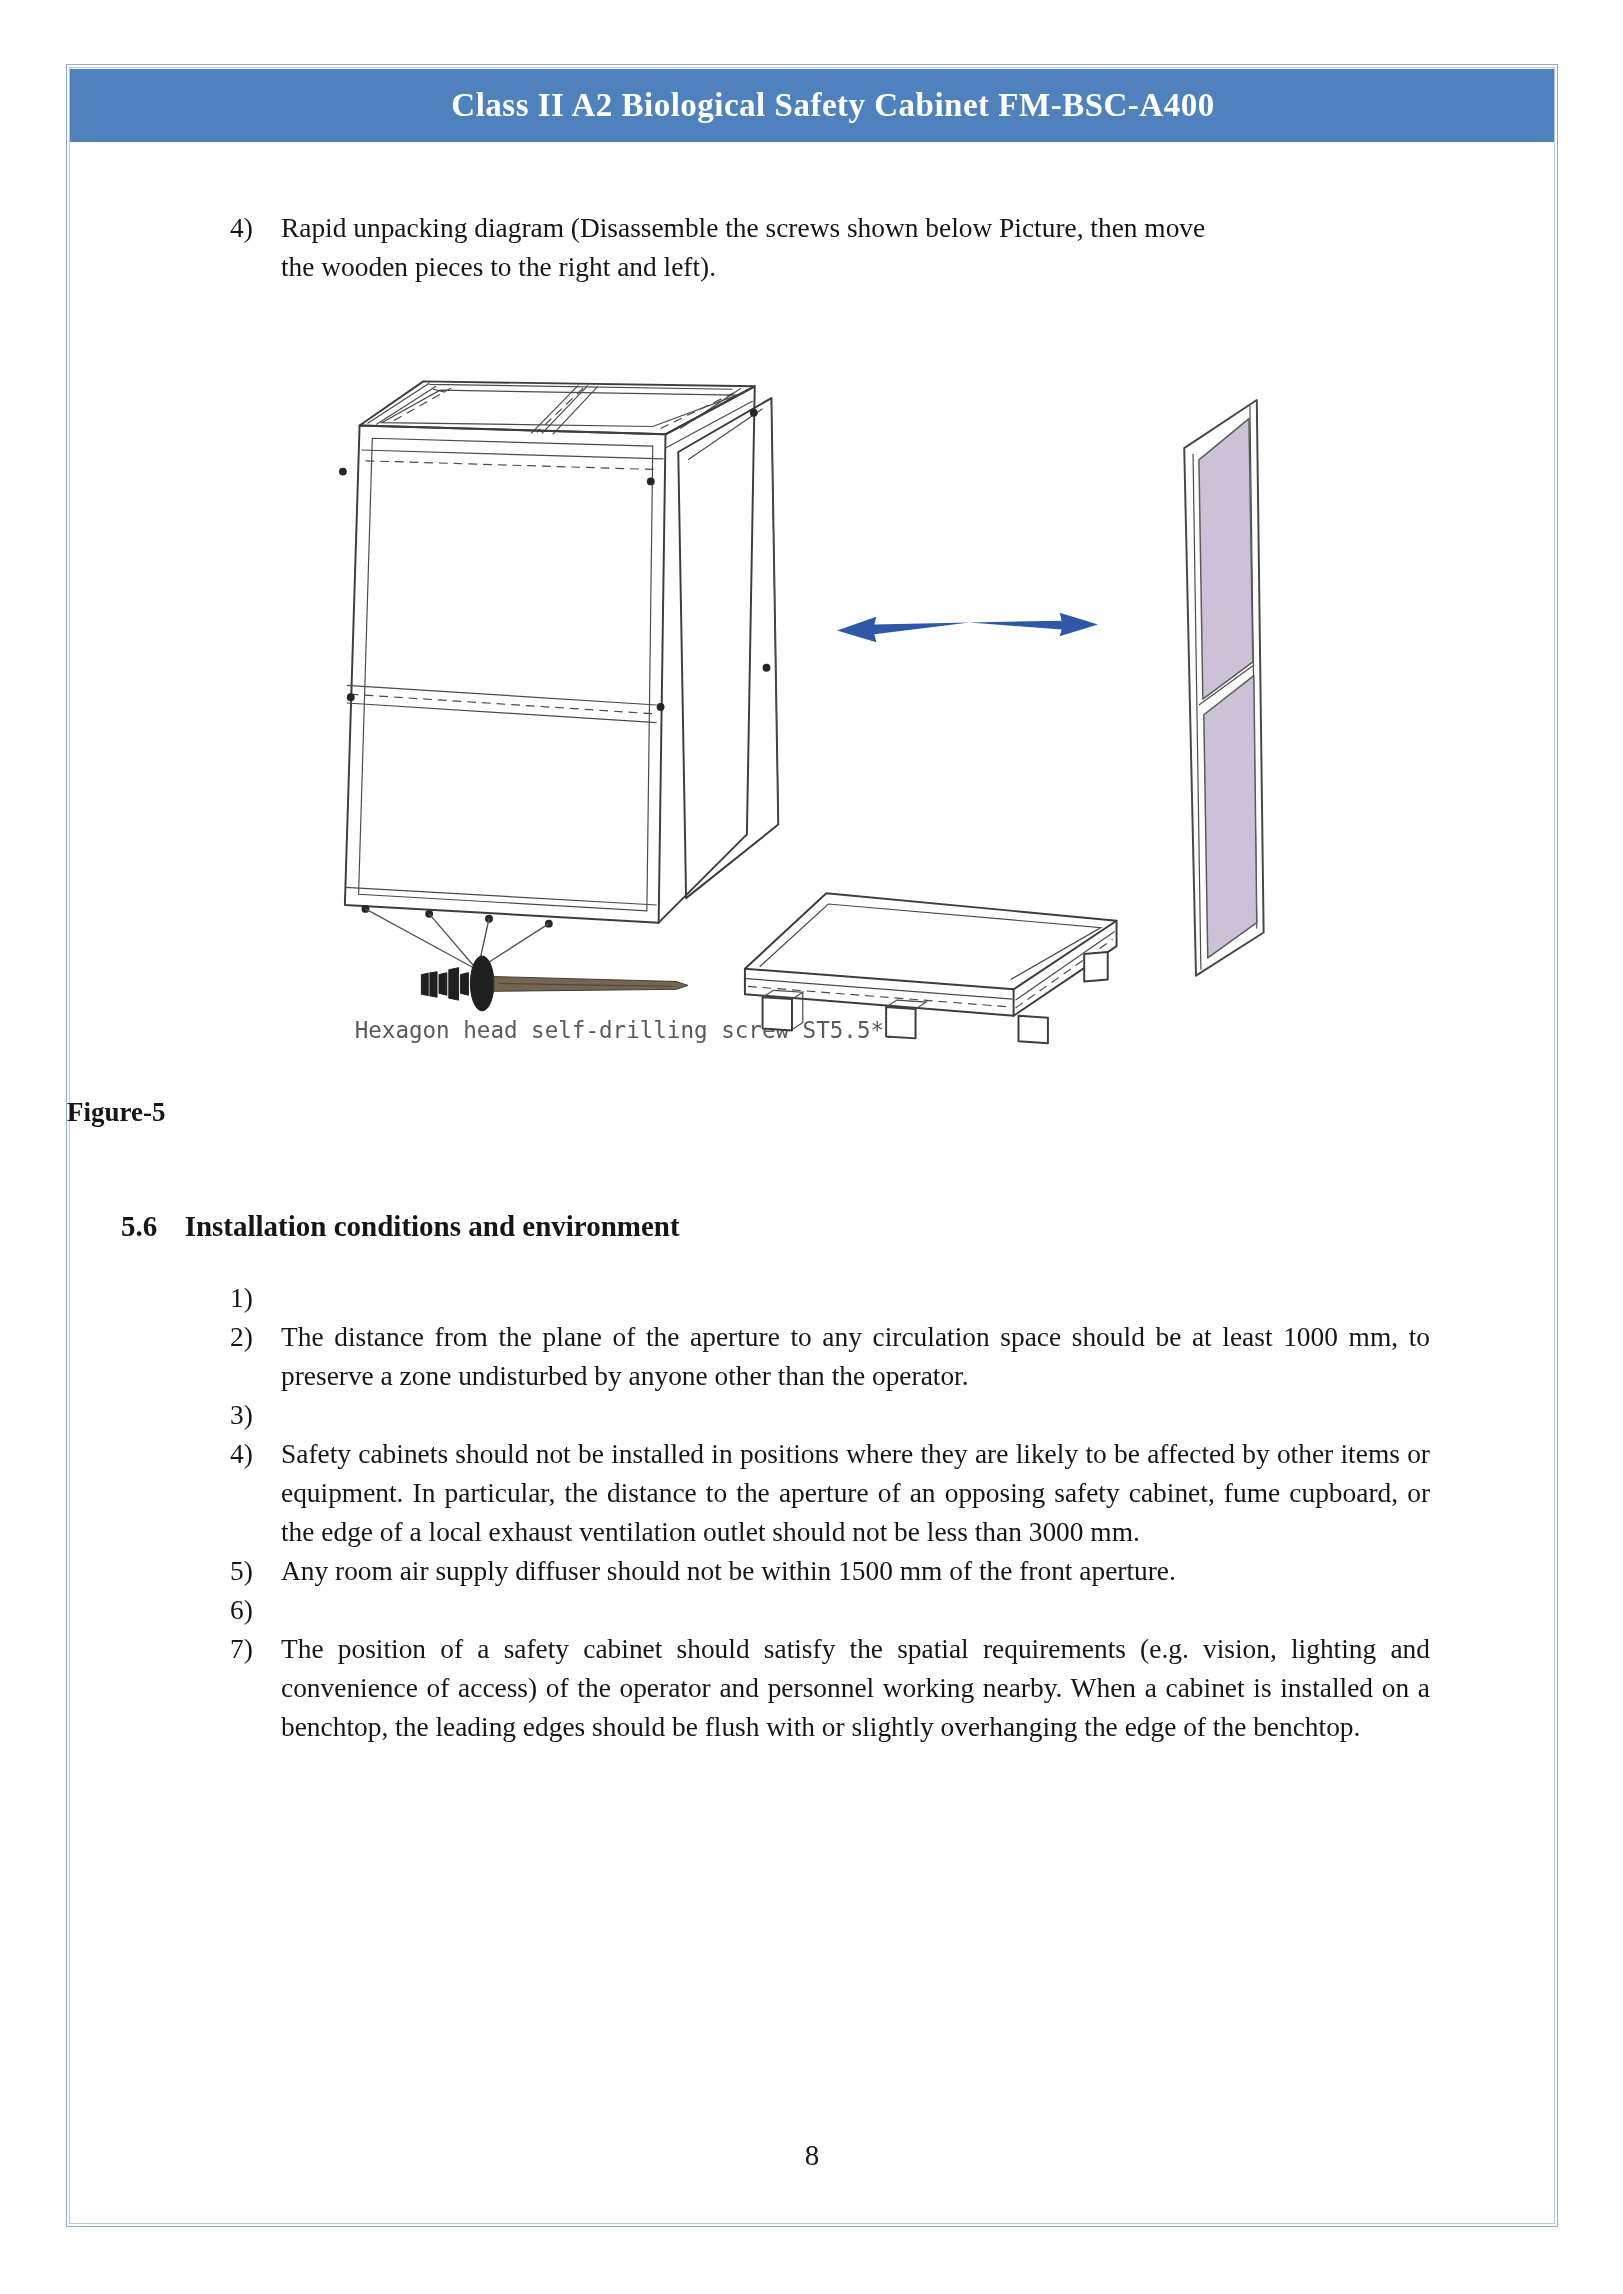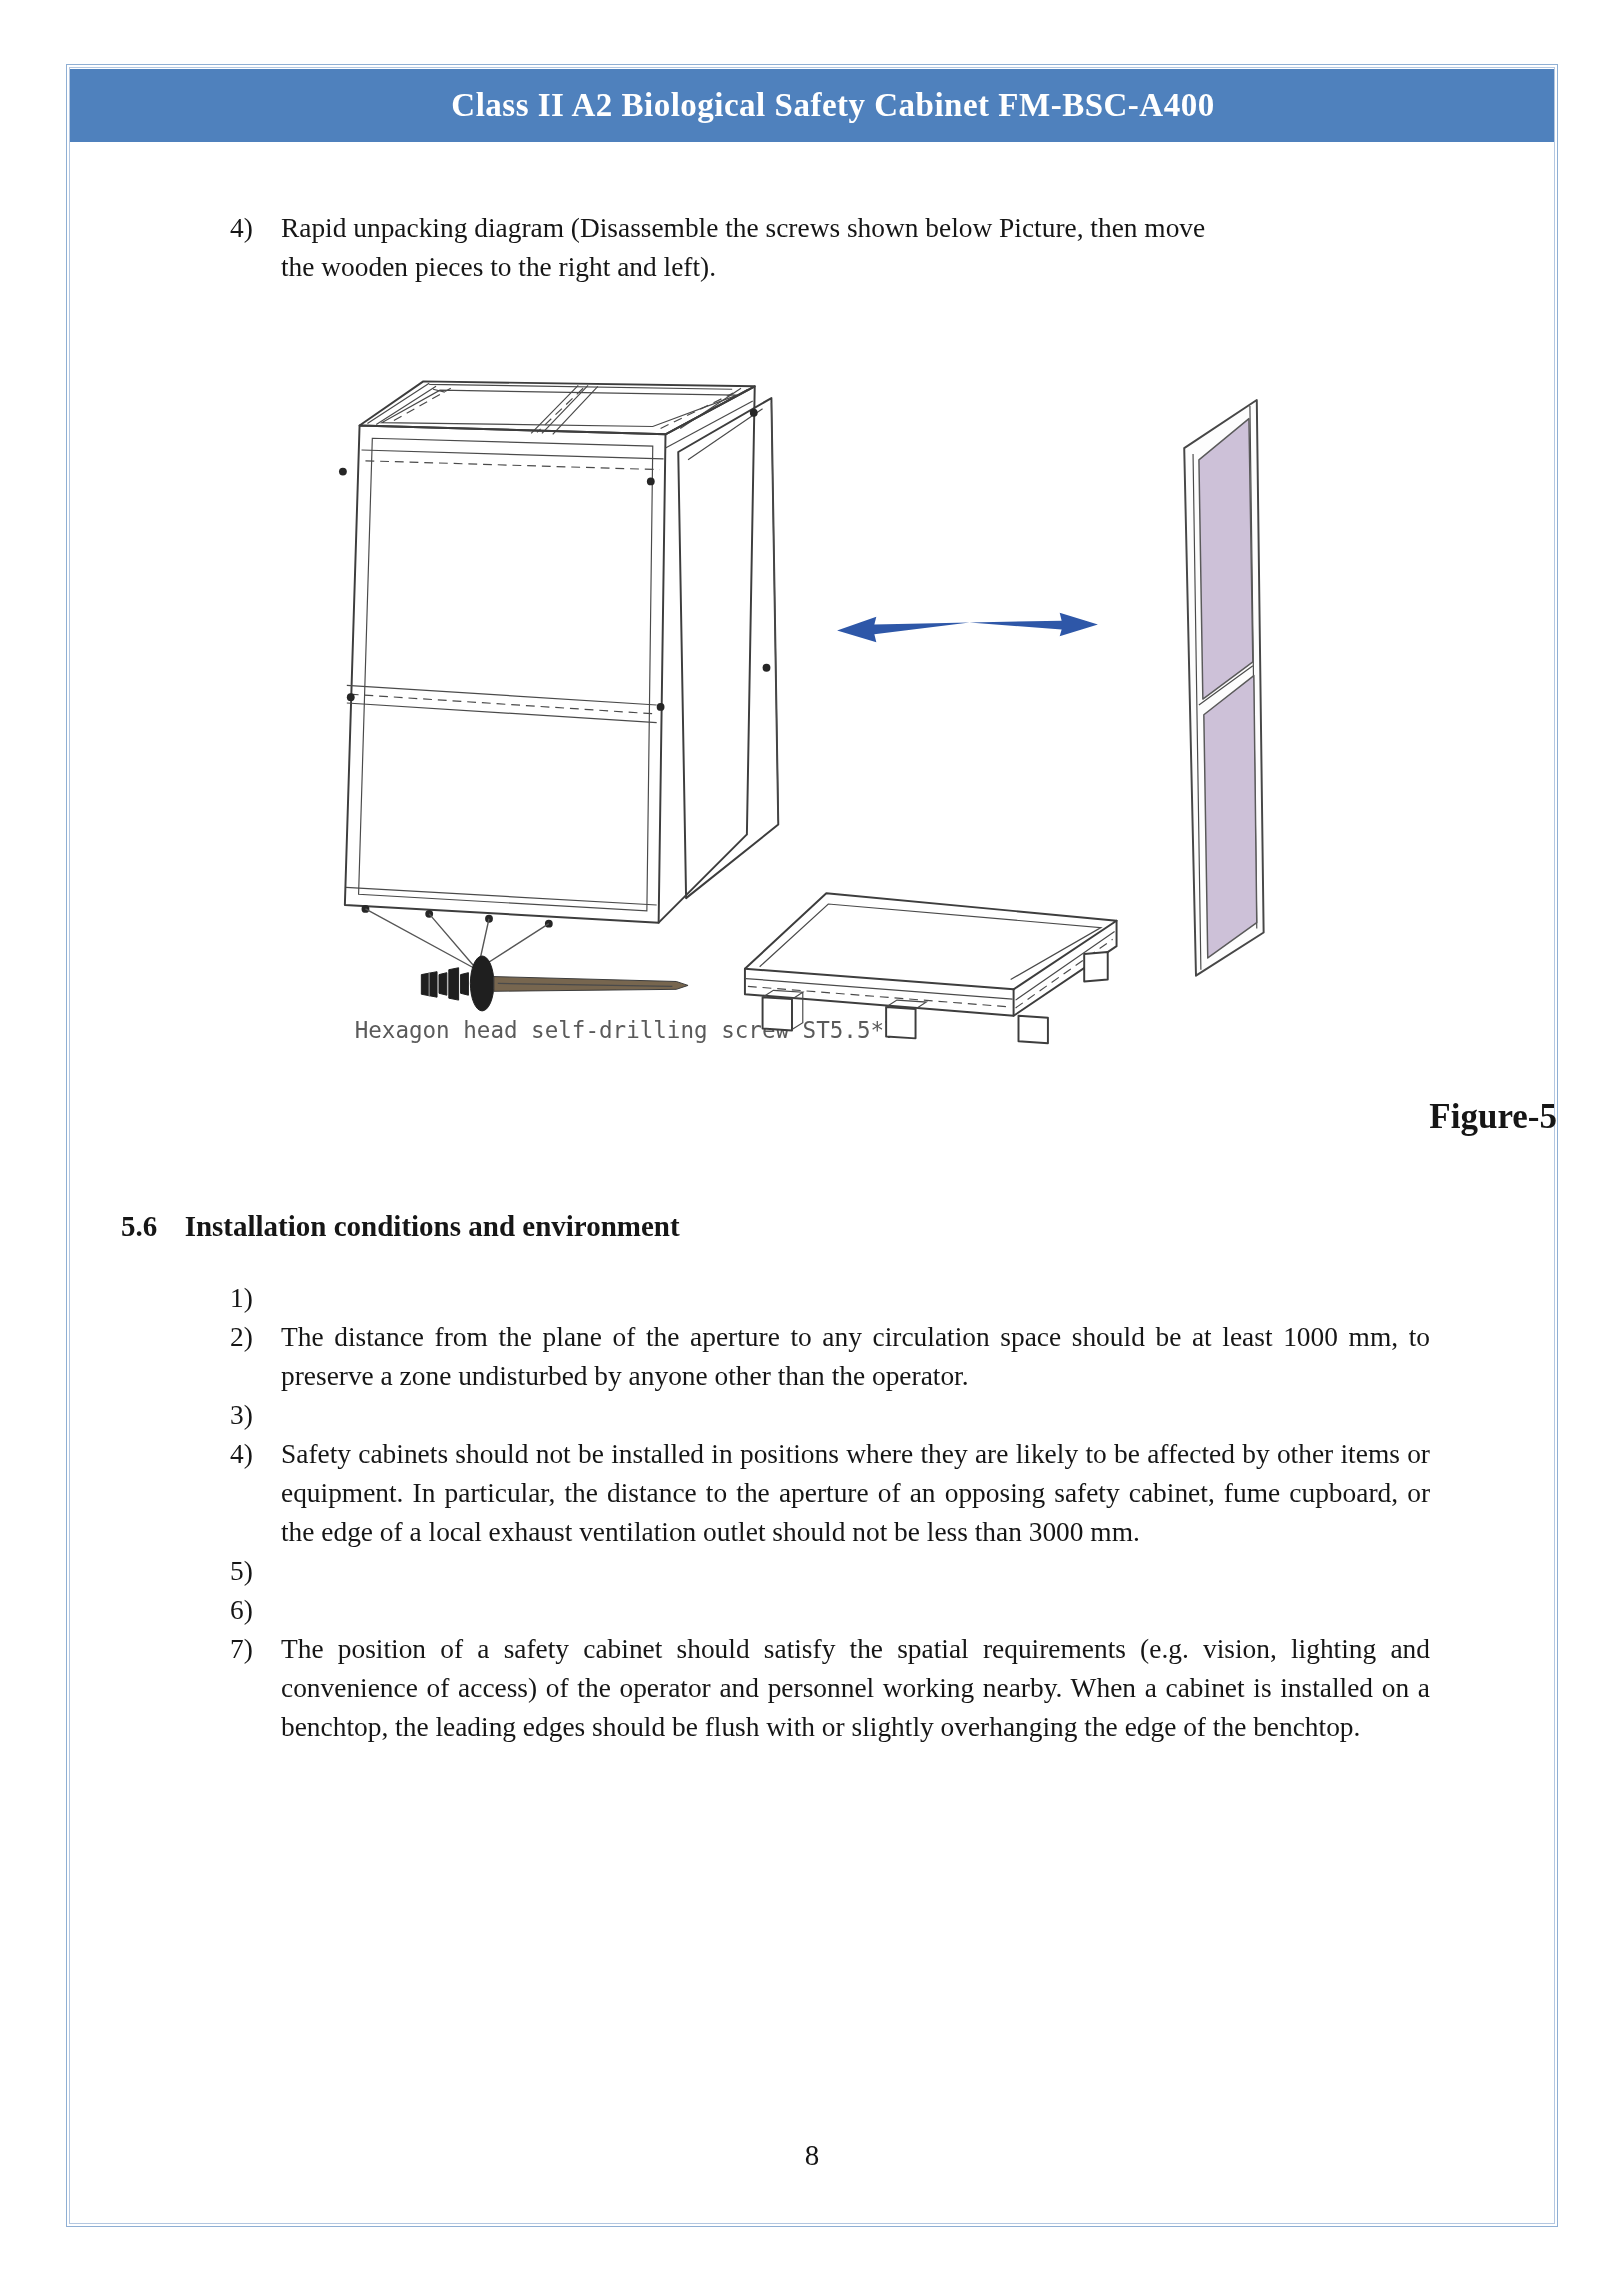--- a/index.html
+++ b/index.html
@@ -29,22 +29,22 @@
   }
   .p4{
     position:absolute;left:0;top:144px;width:100%;
     display:flex;align-items:flex-start;
     font-size:27.4px;line-height:39px;
   }
   .p4 .num{width:51px;margin-left:163px;flex:none;}
   .p4 .txt{width:941px;}
   .figure-wrap{position:absolute;left:170px;top:181px;width:1059px;height:814px;}
   .figure-caption{
-    position:absolute;left:0;top:1032px;width:100%;text-align:right;
-    font-size:35px;font-weight:bold;
+    position:absolute;left:0;top:1032px;width:100%;text-align:left;
+    font-size:27px;font-weight:bold;
   }
   .section-heading{
     position:absolute;left:54px;top:1145px;
     font-size:29px;font-weight:bold;display:flex;
   }
   .section-heading .sec-num{margin-right:27.4px;}
   .inst-list{
     position:absolute;left:0;top:1214px;width:100%;
     font-size:27.4px;line-height:39px;
   }
@@ -198,20 +198,21 @@
       </div>
       <div class="li">
         <span class="num">3)</span>
       </div>
       <div class="li">
         <span class="num">4)</span>
         <span class="txt">Safety cabinets should not be installed in positions where they are likely to be affected by other items or equipment. In particular, the distance to the aperture of an opposing safety cabinet, fume cupboard, or the edge of a local exhaust ventilation outlet should not be less than 3000 mm.</span>
       </div>
       <div class="li">
         <span class="num">5)</span>
+        <span class="txt">Any room air supply diffuser should not be within 1500 mm of the front aperture.</span>
       </div>
       <div class="li">
         <span class="num">6)</span>
       </div>
       <div class="li">
         <span class="num">7)</span>
         <span class="txt">The position of a safety cabinet should satisfy the spatial requirements (e.g. vision, lighting and convenience of access) of the operator and personnel working nearby. When a cabinet is installed on a benchtop, the leading edges should be flush with or slightly overhanging the edge of the benchtop.</span>
       </div>
     </div>
 

